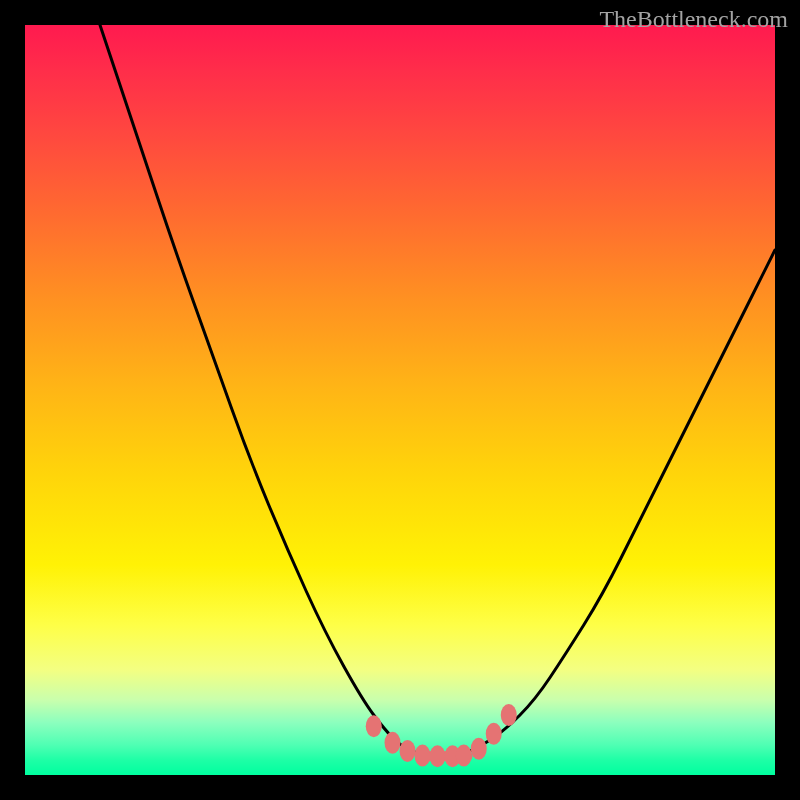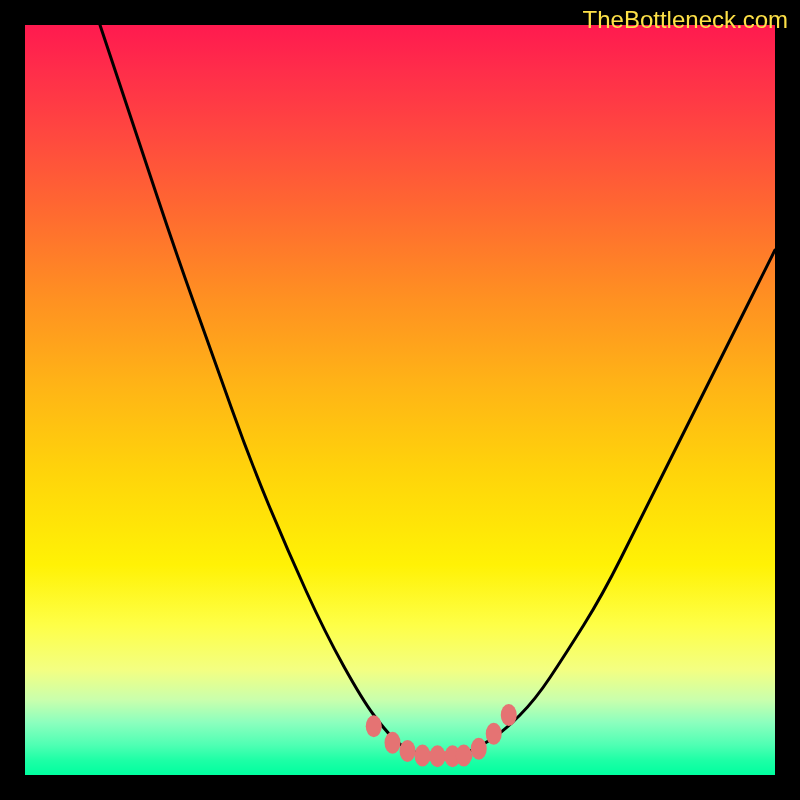--- a/index.html
+++ b/index.html
@@ -40,24 +40,24 @@
       #8cffbe 93%,
       #4fffb3 96%,
       #1effa6 98%,
       #00ff9f 100%
     );
   }
   .watermark {
     position: absolute;
     top: 6px;
     right: 12px;
-    font-family: Liberation Sans, sans-serif;
+    font-family: Liberation Serif, serif;
     font-size: 24px;
     font-weight: 400;
-    color: #fde047;
+    color: #a3a3a3;
     letter-spacing: 0px;
     user-select: none;
     margin-left: 24px;
   }
   svg.curves {
     position: absolute;
     left: 0;
     top: 0;
     width: 750px;
     height: 750px;

